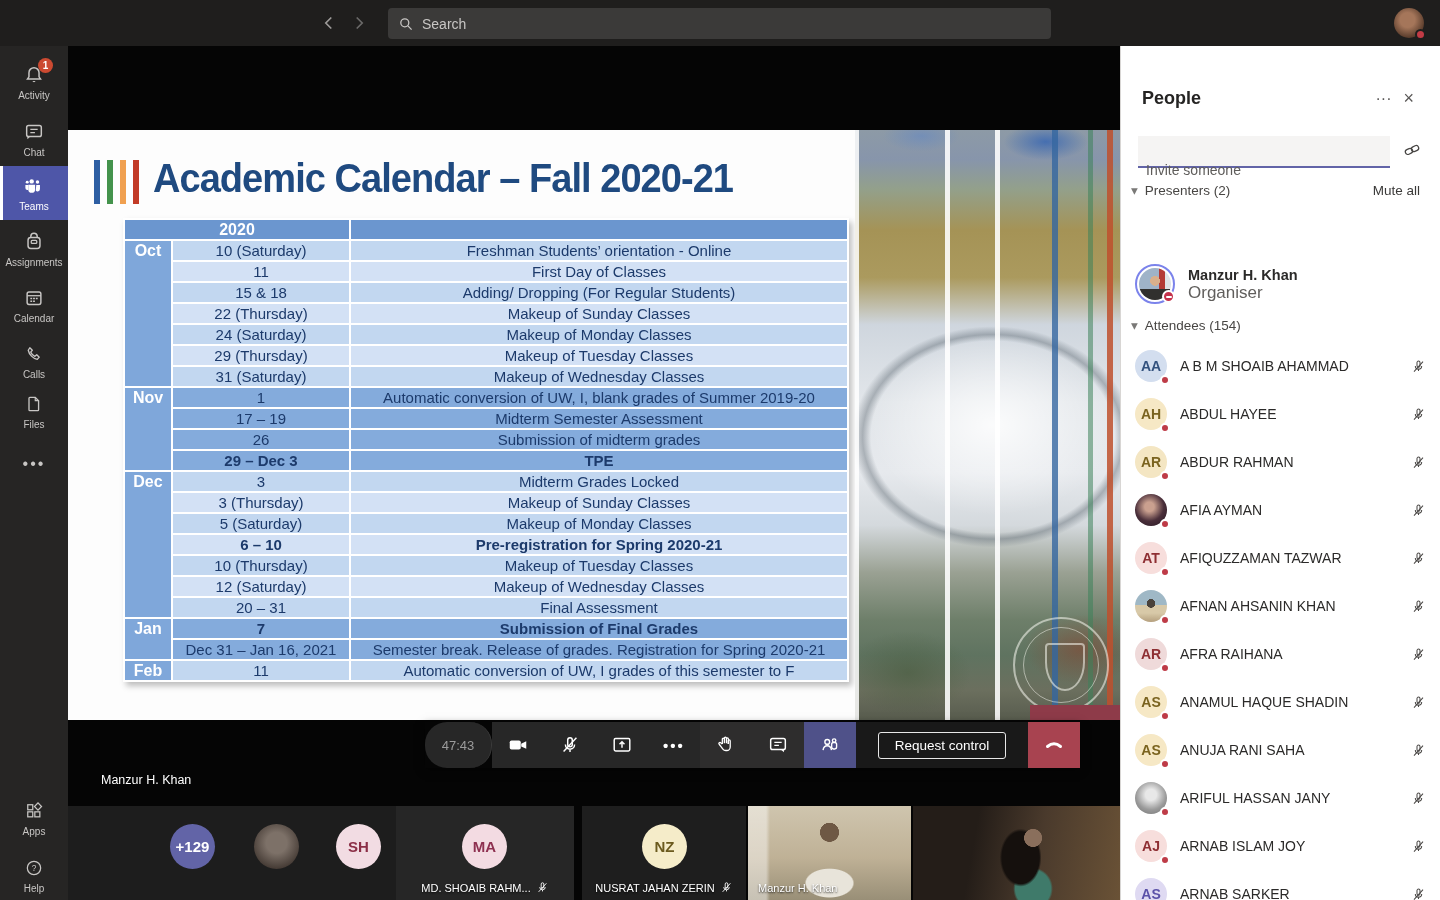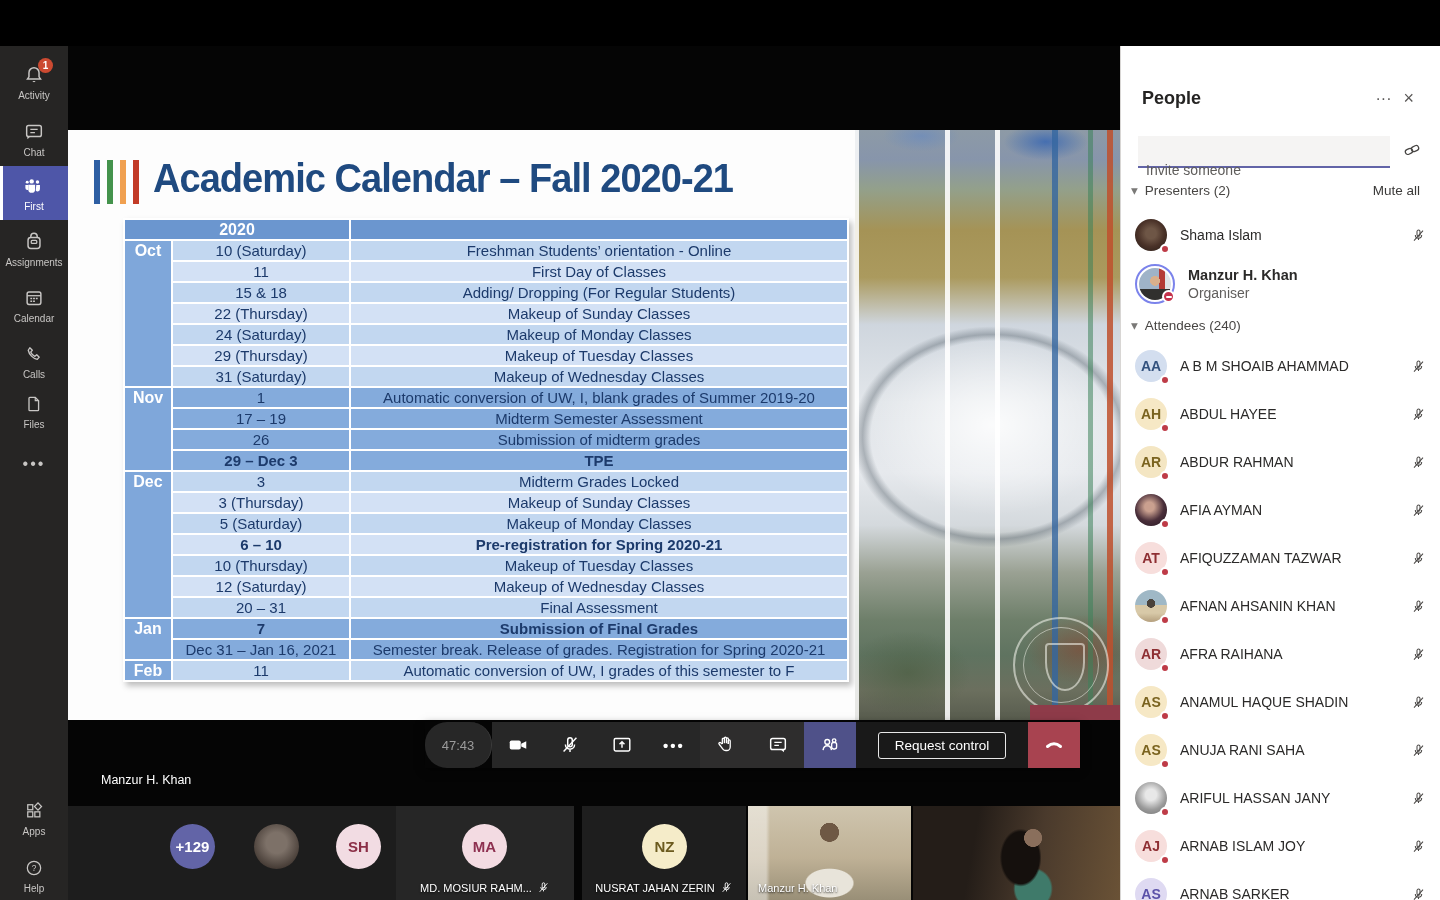--- a/index.html
+++ b/index.html
@@ -112,37 +112,59 @@
   .muteall { background:none; border:none; font-size:13.5px; color:#3b3a39; cursor:pointer; }
   .p-row { position:absolute; left:14px; right:14px; height:46px; display:flex; align-items:center; cursor:pointer; }
   .avatar { position:relative; width:32px; height:32px; border-radius:50%; flex:0 0 auto; display:flex; align-items:center; justify-content:center; font-size:14px; font-weight:bold; }
   .avatar .dot { position:absolute; right:-3px; bottom:-3px; width:10px; height:10px; border-radius:50%; background:#BE3B47; border:2px solid #fff; }
   .dnd { position:absolute; right:-4px; bottom:-3px; width:13px; height:13px; border-radius:50%; background:#C4314B; border:2px solid #fff; }
   .dnd::after { content:""; position:absolute; left:2px; top:4.2px; width:5.5px; height:1.6px; background:#fff; border-radius:1px; }
   .ring { width:40px; height:40px; border:2px solid #7B83EB; border-radius:50%; padding:2px; position:relative; flex:0 0 auto; }
   .ring .avatar { width:32px; height:32px; }
   .p-name { margin-left:13px; font-size:14px; color:#2B2A29; flex:1; white-space:nowrap; overflow:hidden; }
   .p-name.bold { font-weight:bold; font-size:14.5px; }
-  .p-sub { font-size:14px; color:#605E5C; }
+  .p-sub { font-size:17px; color:#605E5C; }
   .mic-slot { flex:0 0 22px; display:flex; justify-content:flex-end; color:#484644; }
   .photo-hood { background:radial-gradient(circle at 50% 45%, #6e5646 22%, #4a3228 55%, #241a15 100%); }
   .photo-khan { background:
       radial-gradient(circle 7px at 50% 40%, #d9b08c 68%, transparent 72%),
       linear-gradient(0deg,#31302e 0 34%, transparent 34%),
       linear-gradient(90deg,#9fb3c8 0 62%, #b43a35 62% 80%, #dfe3e6 80% 100%); }
   .photo-dark { background:radial-gradient(circle at 45% 40%, #caa08f 18%, #4a2f3a 55%, #241520 100%); }
   .photo-beach { background:radial-gradient(circle 6px at 50% 42%, #4a423b 70%, transparent 74%), linear-gradient(180deg,#9fb8c6 0 48%, #d8c9a8 48% 72%, #b5a07e 100%); }
   .photo-gray { background:radial-gradient(circle at 50% 40%, #e8e8e8 22%, #9a9a9a 60%, #6f6f6f 100%); }
   svg { display:block; }
 </style>
 </head>
 <body>
 
 <div class="app">
 
+  <div class="topbar">
+    <button class="nav-chev nav-back">
+      <svg viewBox="0 0 24 24" width="22" height="22">
+          <path d="M14.5 6 8.5 12l6 6" fill="none" stroke="currentColor" stroke-width="1.8"></path>
+        </svg>
+    </button>
+    <button class="nav-chev nav-fwd">
+      <svg viewBox="0 0 24 24" width="22" height="22">
+          <path d="M9.5 6l6 6-6 6" fill="none" stroke="currentColor" stroke-width="1.8"></path>
+        </svg>
+    </button>
+    <div class="searchbox">
+      <svg viewBox="0 0 20 20" width="16" height="16">
+          <circle cx="8.5" cy="8.5" r="5" fill="none" stroke="currentColor" stroke-width="1.6"></circle>
+          <path d="M12.4 12.4 17 17" stroke="currentColor" stroke-width="1.6"></path>
+        </svg>
+      <input placeholder="Search" style="">
+    </div>
+    <div class="me">
+        <span class="dot"></span>
+      </div>
+  </div>
 
   <div class="rail">
     <div class="rail-item" style="top:9px">
       <span class="rail-ico">
         <svg viewBox="0 0 24 24" width="22" height="22">
             <path d="M12 4a5.5 5.5 0 0 0-5.5 5.5V14l-1.6 2.3h14.2L17.5 14V9.5A5.5 5.5 0 0 0 12 4z" fill="none" stroke="currentColor" stroke-width="1.6"></path>
             <path d="M10.3 18.6a1.8 1.8 0 0 0 3.4 0z" fill="currentColor"></path>
           </svg>
         <span class="badge">1</span>
       </span>
@@ -162,21 +184,21 @@
       <span class="rail-ico">
         <svg viewBox="0 0 24 24" width="22" height="22">
             <circle cx="9.5" cy="7" r="2.4" fill="currentColor"></circle>
             <circle cx="15.8" cy="7.6" r="1.9" fill="currentColor"></circle>
             <circle cx="4.6" cy="7.8" r="1.6" fill="currentColor"></circle>
             <path d="M5.8 10.5h7.4v5.2a3.7 3.7 0 0 1-7.4 0z" fill="currentColor"></path>
             <path d="M14.5 10.8h4v4.4a2.6 2.6 0 0 1-4.6 1.7" fill="currentColor"></path>
             <path d="M2.6 10.8h3.2v5.4a3 3 0 0 1-1 .2 2.2 2.2 0 0 1-2.2-2.2z" fill="currentColor"></path>
           </svg>
       </span>
-      <span class="rlabel">First</span>
+      <span class="rlabel">Teams</span>
     </div>
     <div class="rail-item" style="top:176px">
       <span class="rail-ico">
         <svg viewBox="0 0 24 24" width="22" height="22">
             <path d="M8.5 7V6a3.5 3.5 0 0 1 7 0v1" fill="none" stroke="currentColor" stroke-width="1.6"></path>
             <rect x="5.5" y="7" width="13" height="12" rx="3" fill="none" stroke="currentColor" stroke-width="1.6"></rect>
             <rect x="9" y="10.2" width="6" height="3.4" rx="1" fill="none" stroke="currentColor" stroke-width="1.4"></rect>
           </svg>
       </span>
       <span class="rlabel">Assignments</span>
@@ -411,21 +433,21 @@
     </div>
 
     <div class="tile" style="left:0;width:332px;background:#1D1D1D">
       <span class="bubble" style="left: 102px; background: rgb(98, 100, 167); color: rgb(255, 255, 255);">+129</span>
       <span class="bubble photo-strip" style="left:186px"></span>
       <span class="bubble" style="left: 268px; background: rgb(242, 220, 227); color: rgb(139, 47, 71);">SH</span>
     </div>
     <div class="tile" style="left:328px;width:178px;background:#262626">
       <span class="bubble" style="left: 66px; background: rgb(243, 219, 226); color: rgb(142, 48, 80);">MA</span>
       <span class="tile-label">
-          <span>MD. MOSIUR RAHM...</span>
+          <span>MD. SHOAIB RAHM...</span>
         <svg viewBox="0 0 16 16" width="13" height="13">
             <path d="M8 2.2a1.6 1.6 0 0 1 1.6 1.6v3.4a1.6 1.6 0 0 1-3.2 0V3.8A1.6 1.6 0 0 1 8 2.2z" fill="none" stroke="#fff" stroke-width="1.1"></path>
             <path d="M4.6 7.4a3.4 3.4 0 0 0 6.8 0M8 10.8v2" fill="none" stroke="#fff" stroke-width="1.1"></path>
             <path d="M3.2 13.4 12.8 2.8" stroke="#fff" stroke-width="1.1"></path>
           </svg>
       </span>
     </div>
     <div class="tile" style="left:514px;width:164px;background:#1E1E1E">
       <span class="bubble" style="left: 60px; background: rgb(245, 236, 201); color: rgb(107, 90, 30);">NZ</span>
       <span class="tile-label">
@@ -462,48 +484,35 @@
           </g>
         </svg>
     </button>
 
     <div class="sec-head" style="top:136px">
       <span class="chev">▾</span>
       <span class="grow">Presenters (2)</span>
       <button class="muteall">Mute all</button>
     </div>
 
-    <div class="p-row" style="top:166px">
-      <span class="avatar photo-hood">
-          <span class="dot"></span>
-        </span>
-      <span class="p-name">Shama Islam</span>
-      <span class="mic-slot">
-        <svg viewBox="0 0 16 16" width="15" height="15">
-            <path d="M8 2.2a1.6 1.6 0 0 1 1.6 1.6v3.4a1.6 1.6 0 0 1-3.2 0V3.8A1.6 1.6 0 0 1 8 2.2z" fill="none" stroke="currentColor" stroke-width="1.1"></path>
-            <path d="M4.6 7.4a3.4 3.4 0 0 0 6.8 0M8 10.8v2" fill="none" stroke="currentColor" stroke-width="1.1"></path>
-            <path d="M3.2 13.4 12.8 2.8" stroke="currentColor" stroke-width="1.1"></path>
-          </svg>
-      </span>
-    </div>
     <div class="p-row" style="top:212px;height:52px">
       <span class="ring">
         <span class="avatar photo-khan">
             <span class="dnd"></span>
           </span>
       </span>
       <span class="p-name bold" style="line-height:18px">
         <span>Manzur H. Khan</span><br>
         <span class="p-sub" style="font-weight:normal">Organiser</span>
       </span>
     </div>
 
     <div class="sec-head" style="top:271px">
       <span class="chev">▾</span>
-      <span class="grow">Attendees (240)</span>
+      <span class="grow">Attendees (154)</span>
     </div>
 
     <div id="attendee-list">
         <div class="p-row" style="top: 297px;">
           <span class="avatar" style="background: rgb(211, 222, 239); color: rgb(51, 82, 126);">AA<span class="dot"></span></span>
           <span class="p-name">A B M SHOAIB AHAMMAD</span>
           <span class="mic-slot">
             <svg viewBox="0 0 16 16" width="15" height="15">
               <path d="M8 2.2a1.6 1.6 0 0 1 1.6 1.6v3.4a1.6 1.6 0 0 1-3.2 0V3.8A1.6 1.6 0 0 1 8 2.2z" fill="none" stroke="currentColor" stroke-width="1.1"></path>
               <path d="M4.6 7.4a3.4 3.4 0 0 0 6.8 0M8 10.8v2" fill="none" stroke="currentColor" stroke-width="1.1"></path>

